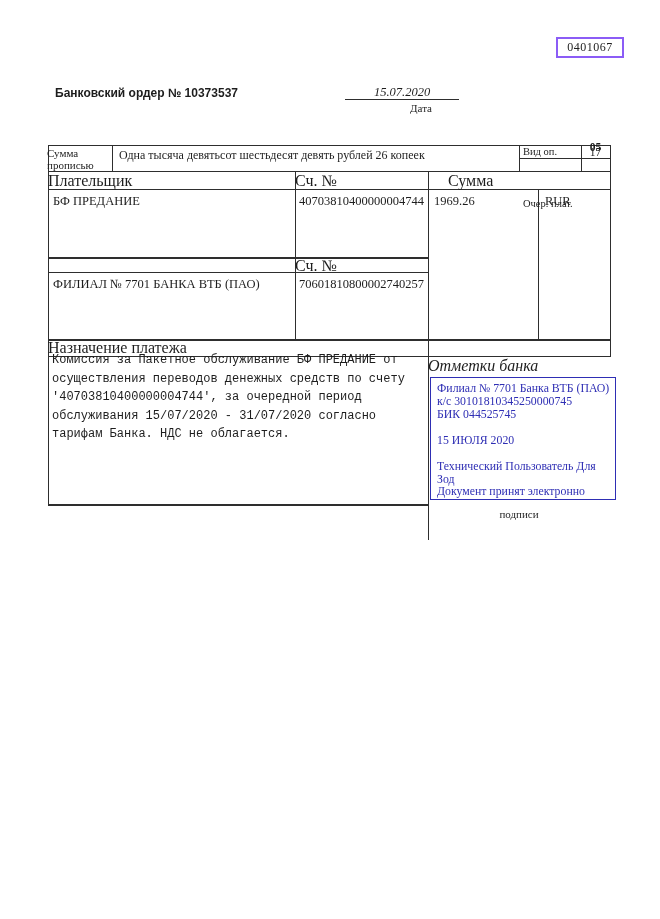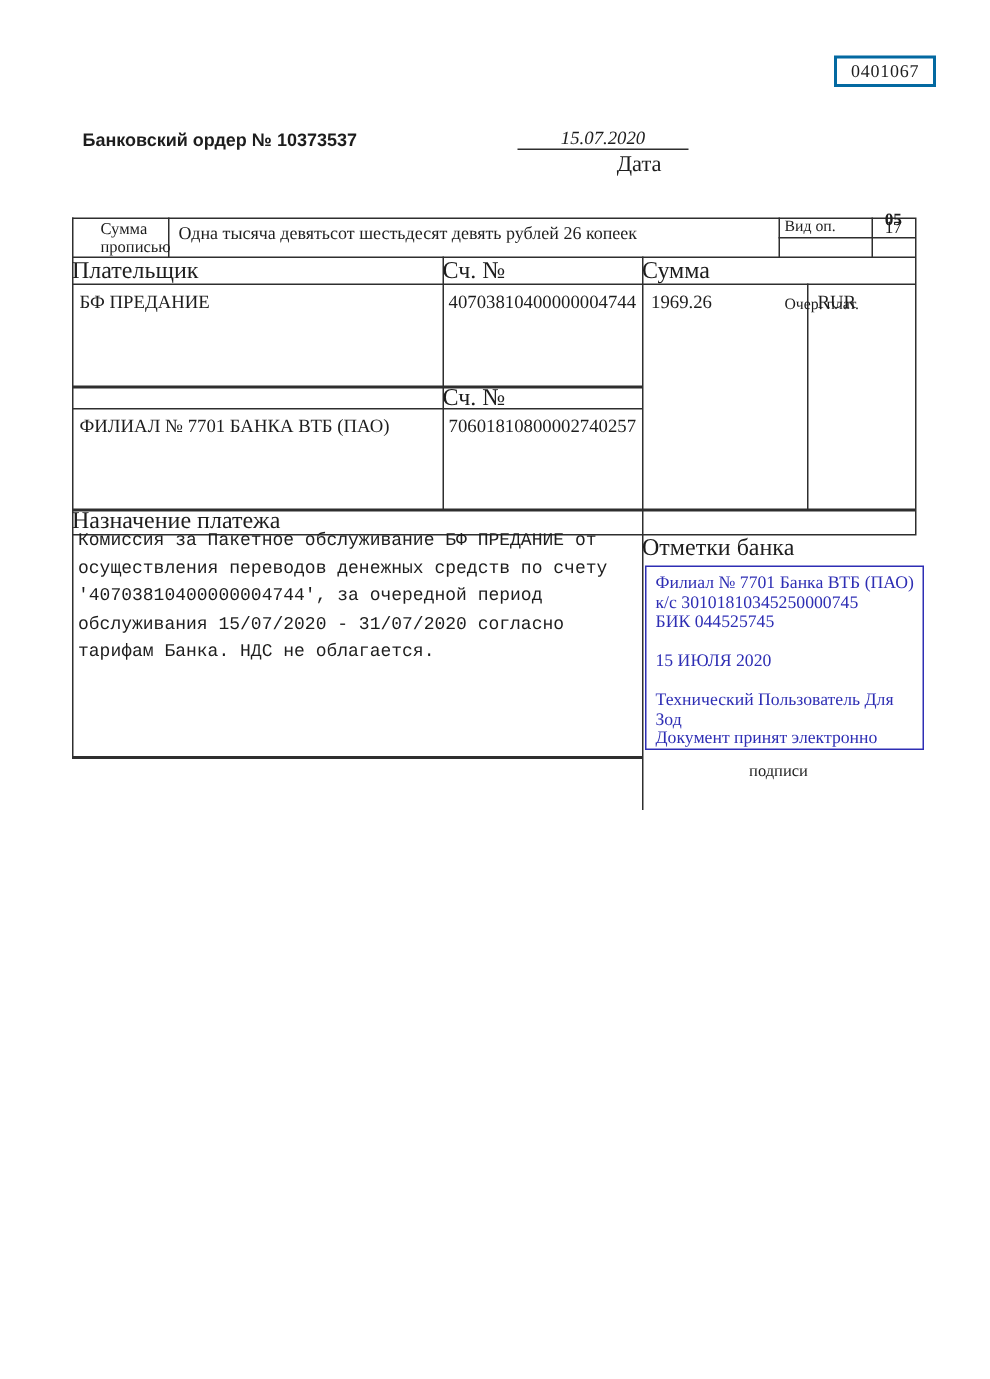--- a/index.html
+++ b/index.html
@@ -10,32 +10,32 @@
     background:#ffffff;
     font-family:"Liberation Serif", serif;
     color:#1d1d1d;
     overflow:hidden;
   }
   .hline{position:absolute;background:#2e2e2e;height:1px;}
   .hline.thick{height:2px;}
   .vline{position:absolute;background:#2e2e2e;width:1px;}
   .form-code{
     position:absolute;left:556px;top:37px;width:68px;height:21px;
-    border:2px solid #0369a1;box-sizing:border-box;
+    border:2px solid #8b5cf6;box-sizing:border-box;
     font-size:12px;line-height:17px;text-align:center;letter-spacing:0.5px;
   }
   .doc-title{
     position:absolute;left:55px;top:86px;
     font-family:"Liberation Sans", sans-serif;
     font-weight:bold;font-size:12px;line-height:14px;
   }
   .date-value{position:absolute;left:345px;top:85px;width:114px;text-align:center;font-size:12.5px;font-style:italic;}
   .date-line{position:absolute;left:345px;top:99px;width:114px;height:1px;background:#2e2e2e;}
-  .date-label{position:absolute;left:327px;top:102px;width:114px;text-align:right;font-size:15px;}
-  .sum-words-label{position:absolute;left:67px;top:147px;width:58px;font-size:11px;line-height:12px;}
+  .date-label{position:absolute;left:364px;top:102px;width:114px;text-align:center;font-size:11px;}
+  .sum-words-label{position:absolute;left:47px;top:147px;width:58px;font-size:11px;line-height:12px;}
   .sum-words{position:absolute;left:119px;top:148px;width:395px;font-size:12px;line-height:14px;}
   .op-label{position:absolute;left:523px;width:56px;font-size:10.5px;line-height:12px;}
   .op-value{position:absolute;left:581px;width:29px;text-align:center;font-size:11.5px;line-height:12px;}
   .colhdr{position:absolute;font-size:16px;line-height:13px;text-align:left;}
   .cellval{position:absolute;font-size:12.5px;line-height:15px;}
   .purpose-text{
     position:absolute;left:52px;top:351px;width:380px;
     font-size:12px;line-height:18.6px;font-family:Liberation Mono, monospace;
   }
   .stamp{
@@ -83,35 +83,35 @@
 
   <div class="sum-words-label">Сумма прописью</div>
   <div class="sum-words">Одна тысяча девятьсот шестьдесят девять рублей 26 копеек</div>
   <div class="op-label" style="top:146px;">Вид оп.</div>
   <div class="op-value" style="top:146px;">17</div>
   <div class="op-label" style="top:159px;margin-top:39px;">Очер. плат.</div>
   <div class="op-value" style="top:141px;font-weight:bold;">05</div>
 
   <div class="colhdr" style="left:48px;top:174px;width:247px;">Плательщик</div>
   <div class="colhdr" style="left:295px;top:174px;width:133px;">Сч. №</div>
-  <div class="colhdr" style="left:428px;top:174px;width:182px;">Сумма</div>
+  <div class="colhdr" style="left:428px;top:174px;width:182px;padding-left:20px;">Сумма</div>
 
   <div class="cellval" style="left:53px;top:194px;">БФ ПРЕДАНИЕ</div>
   <div class="cellval" style="left:299px;top:194px;">40703810400000004744</div>
   <div class="cellval" style="left:434px;top:194px;">1969.26</div>
   <div class="cellval" style="left:545px;top:194px;">RUR</div>
 
   <div class="colhdr" style="left:295px;top:259px;width:133px;">Сч. №</div>
   <div class="cellval" style="left:53px;top:277px;">ФИЛИАЛ № 7701 БАНКА ВТБ (ПАО)</div>
   <div class="cellval" style="left:299px;top:277px;">70601810800002740257</div>
 
   <div class="colhdr" style="left:48px;top:341px;width:380px;">Назначение платежа</div>
   <div class="purpose-text">Комиссия за Пакетное обслуживание БФ ПРЕДАНИЕ от осуществления переводов денежных средств по счету '40703810400000004744', за очередной период обслуживания 15/07/2020 - 31/07/2020 согласно тарифам Банка. НДС не облагается.</div>
 
-  <div class="colhdr" style="left:428px;top:359px;width:182px;">Отметки банка</div>
+  <div class="colhdr" style="left:428px;top:359px;width:182px;font-style:italic;">Отметки банка</div>
 
   <div class="stamp">
     <div>Филиал № 7701 Банка ВТБ (ПАО)</div>
     <div>к/с 30101810345250000745</div>
     <div>БИК 044525745</div>
     <div class="gap-before">15 ИЮЛЯ 2020</div>
     <div class="gap-before">Технический Пользователь Для</div>
     <div>Зод</div>
     <div>Документ принят электронно</div>
   </div>

